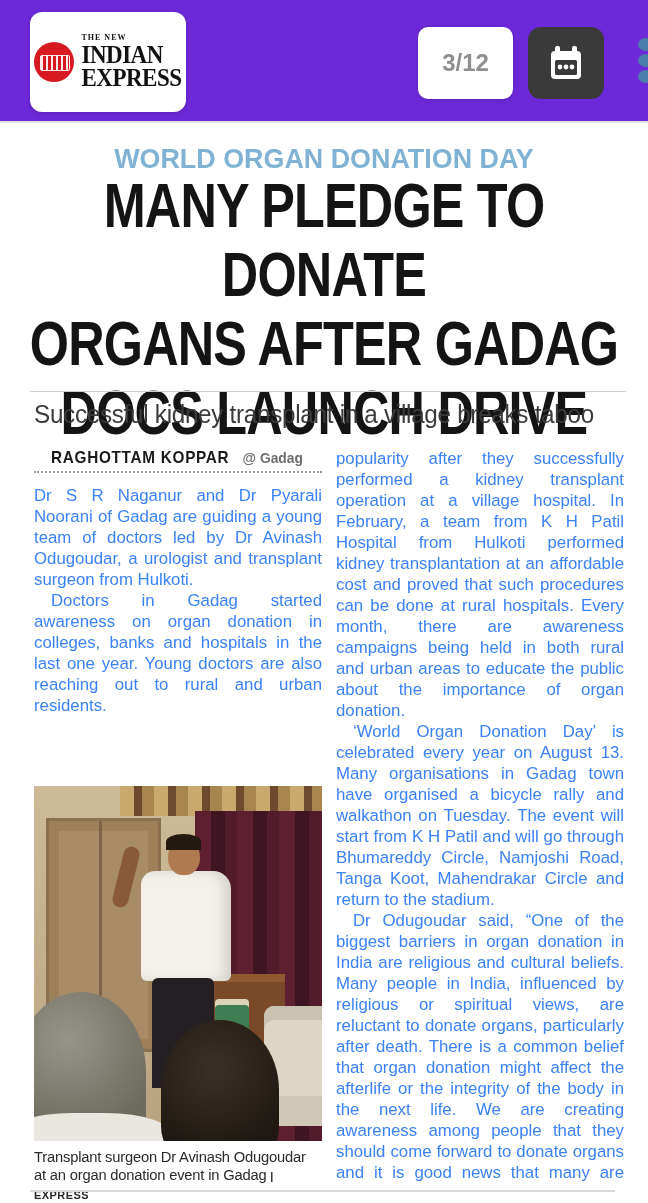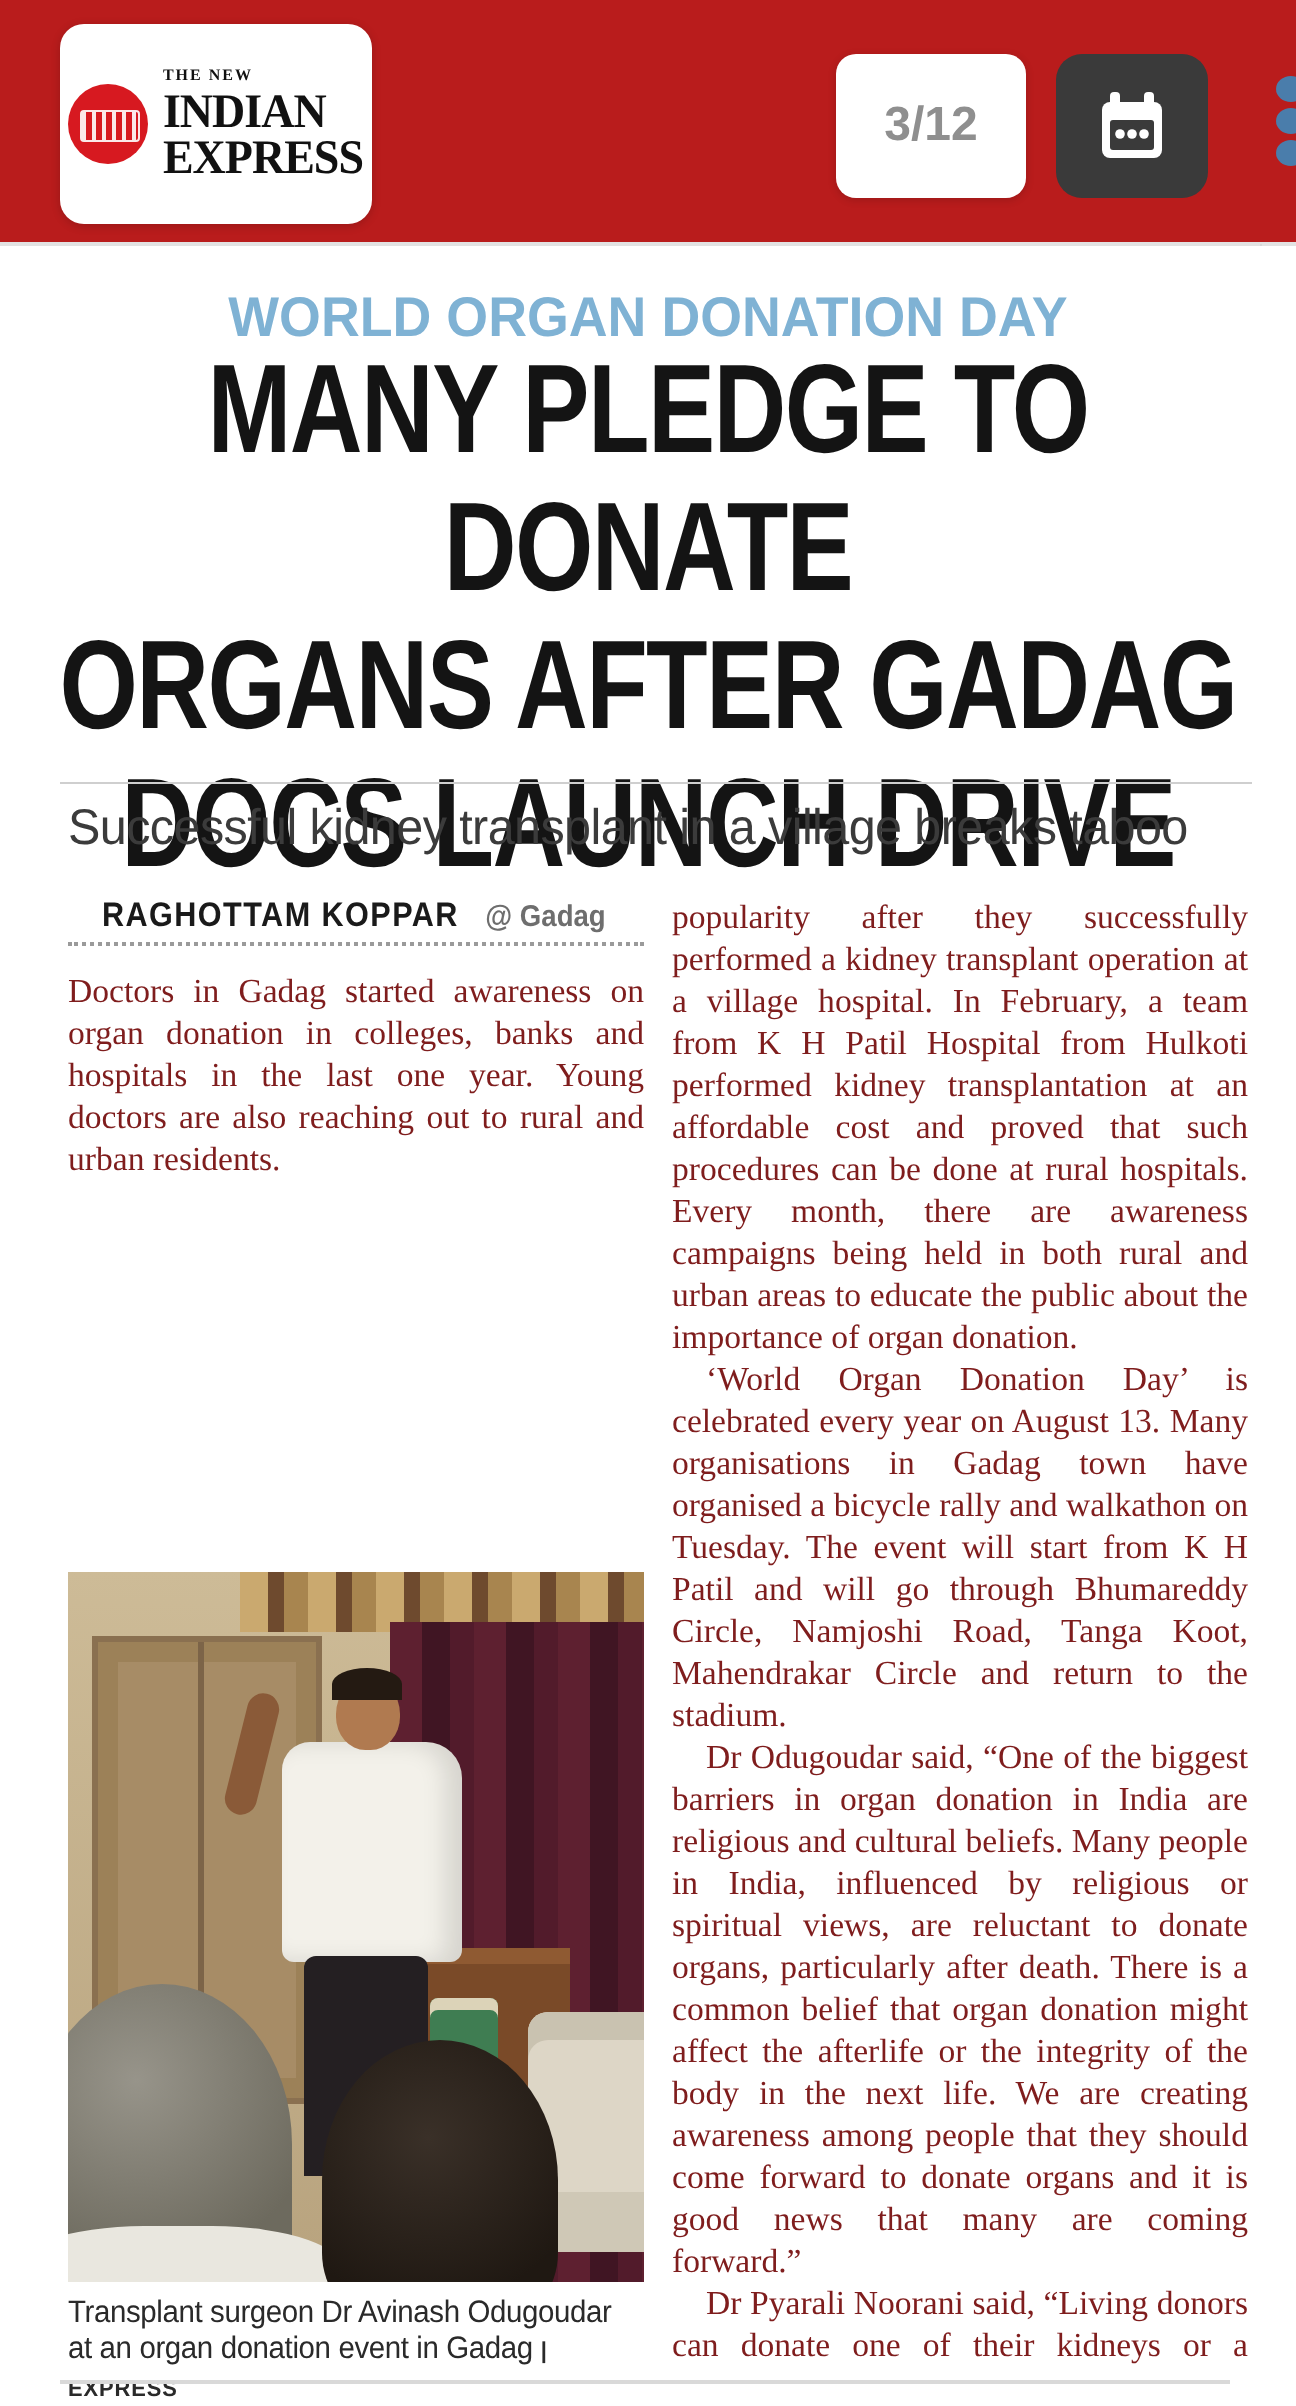--- a/index.html
+++ b/index.html
@@ -1,21 +1,21 @@
 <!DOCTYPE html>
 <html><head>
 <meta charset="utf-8">
 <style>
   * { margin:0; padding:0; box-sizing:border-box; }
   html,body { width:648px; height:1203px; overflow:hidden; background:#ffffff;
               font-family:"Liberation Sans", sans-serif; }
   #stage { position:relative; width:648px; height:1203px; background:#fff; overflow:hidden; }
 
   
-  .topbar { position:absolute; left:0; top:0; width:648px; height:122px; background:#b91c1c;text-decoration:underline; }
+  .topbar { position:absolute; left:0; top:0; width:648px; height:122px; background:#6d28d9;text-decoration:underline; }
   .topbar-divider { position:absolute; left:0; top:121px; width:648px; height:2px; background:#e2e2e2; }
 
   .logo-card { position:absolute; left:30px; top:12px; width:156px; height:100px; background:#fff;
                border-radius:12px; box-shadow:0 1px 5px rgba(0,0,0,0.18); display:flex;
                align-items:center; justify-content:center; gap:7px; }
   .logo-emblem { width:40px; height:40px; border-radius:50%; background:#d71920; position:relative; flex:0 0 auto; }
   .logo-emblem::after { content:""; position:absolute; left:6px; top:13px; width:28px; height:14px;
                border:1px solid #fff; border-radius:2px;
                background:repeating-linear-gradient(90deg,#fff 0 2px,transparent 2px 5px); opacity:.9; }
   .logo-text { display:flex; flex-direction:column; line-height:1; color:#111;
@@ -51,22 +51,22 @@
              letter-spacing:-0.3px; transform:scaleX(0.97); transform-origin:0 0; }
 
   .byline { position:absolute; left:34px; top:325px; width:288px; white-space:nowrap;text-align:center; }
   .byline-author { font-size:17px; font-weight:700; color:#1a1a1a; letter-spacing:0.8px;
                    display:inline-block; transform:scaleX(0.9); transform-origin:0 50%; }
   .byline-loc { font-size:15px; color:#6e6e6e; font-weight:700; display:inline-block;
                 transform:scaleX(0.92); margin-left:-14px; }
   .byline-rule { position:absolute; left:34px; top:348px; width:288px; height:0;
                  border-top:2px dotted #9a9a9a; }
 
-  .col { position:absolute; font-family:Liberation Serif, serif; font-size:16.8px;
-         line-height:21px; color:#7f1d1d; text-align:justify; }
+  .col { position:absolute; font-family:Liberation Sans, sans-serif; font-size:16.8px;
+         line-height:21px; color:#3b82f6; text-align:justify; }
   .col p { margin:0; }
   .col p + p { text-indent:17px; }
   .col-left  { left:34px;  top:362px; width:288px; height:292px; overflow:hidden; }
   .col-right { left:336px; top:325px; width:288px; height:738px; overflow:hidden; }
 
   
   .photo { position:absolute; left:34px; top:663px; width:288px; height:355px; overflow:hidden;
            background:linear-gradient(#cdbb97, #b8a37e); }
   .photo .valance { position:absolute; left:30%; top:0; width:70%; height:30px;
            background:repeating-linear-gradient(90deg,#caa96f 0 14px,#6e4a2e 14px 22px,#a8854f 22px 34px); }
@@ -162,20 +162,21 @@
 
     <div class="subhead">Successful kidney transplant in a village breaks taboo</div>
 
     <div class="byline">
       <span class="byline-author">RAGHOTTAM KOPPAR</span>
       <span class="byline-loc">@ Gadag</span>
     </div>
     <div class="byline-rule"></div>
 
     <div class="col col-left">
+        <p>Dr S R Naganur and Dr Pyarali Noorani of Gadag are guiding a young team of doctors led by Dr Avinash Odugoudar, a urologist and transplant surgeon from Hulkoti.</p>
         <p>Doctors in Gadag started awareness on organ donation in colleges, banks and hospitals in the last one year. Young doctors are also reaching out to rural and urban residents.</p>
       </div>
 
     <div class="col col-right">
         <p>popularity after they successfully performed a kidney transplant operation at a village hospital. In February, a team from K H Patil Hospital from Hulkoti performed kidney transplantation at an affordable cost and proved that such procedures can be done at rural hospitals. Every month, there are awareness campaigns being held in both rural and urban areas to educate the public about the importance of organ donation.</p>
         <p>‘World Organ Donation Day’ is celebrated every year on August 13. Many organisations in Gadag town have organised a bicycle rally and walkathon on Tuesday. The event will start from K H Patil and will go through Bhumareddy Circle, Namjoshi Road, Tanga Koot, Mahendrakar Circle and return to the stadium.</p>
         <p>Dr Odugoudar said, “One of the biggest barriers in organ donation in India are religious and cultural beliefs. Many people in India, influenced by religious or spiritual views, are reluctant to donate organs, particularly after death. There is a common belief that organ donation might affect the afterlife or the integrity of the body in the next life. We are creating awareness among people that they should come forward to donate organs and it is good news that many are coming forward.”</p>
         <p>Dr Pyarali Noorani said, “Living donors can donate one of their kidneys or a portion of their lung, liver or pancreas. We have to encourage people and create awareness about organ donation. Dr Odugoudar and team are doing a good job. We have to reach every nuke and corner of the district.”</p>
       </div>
 

